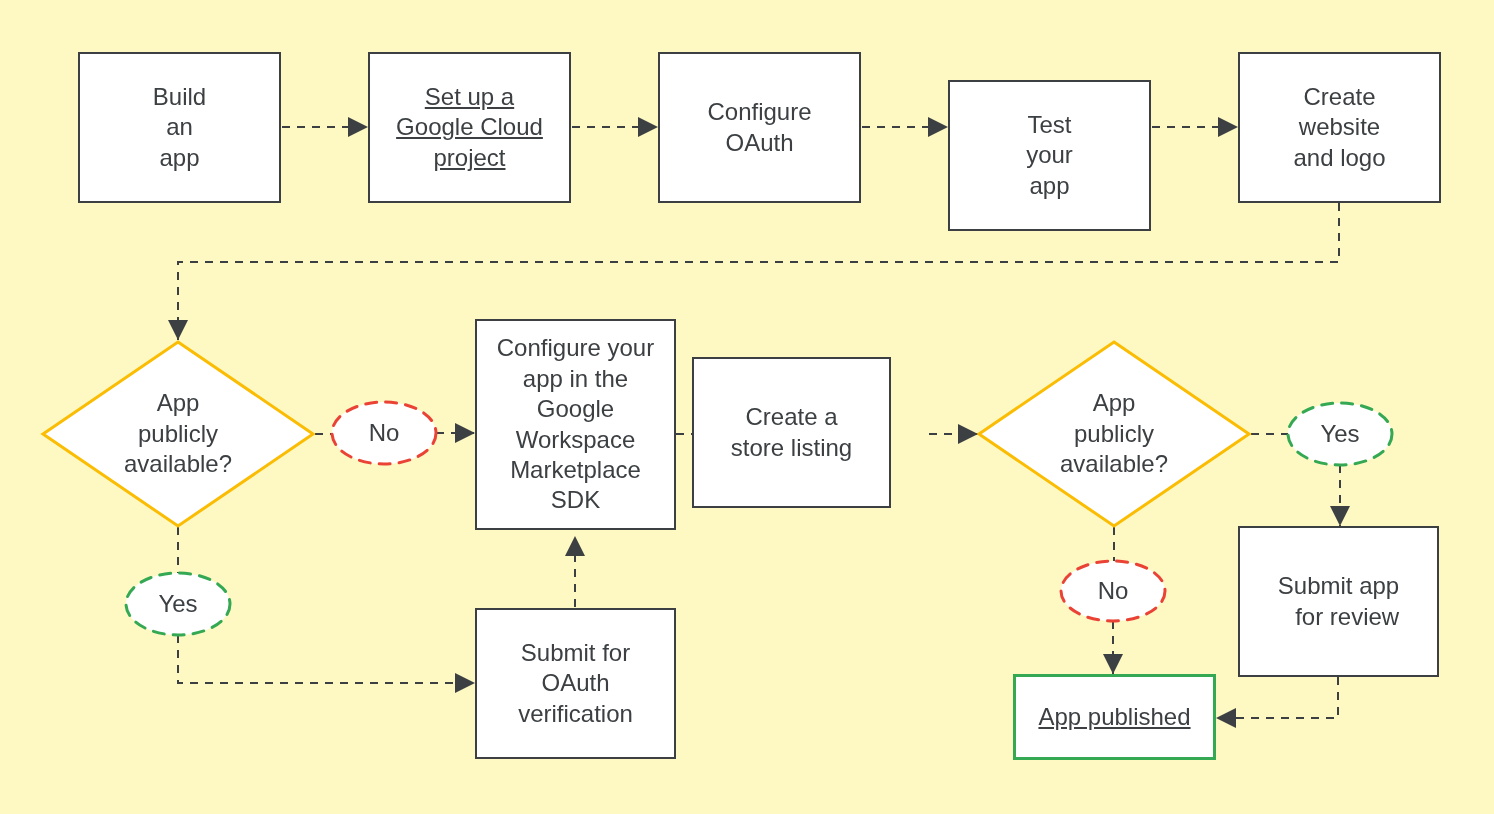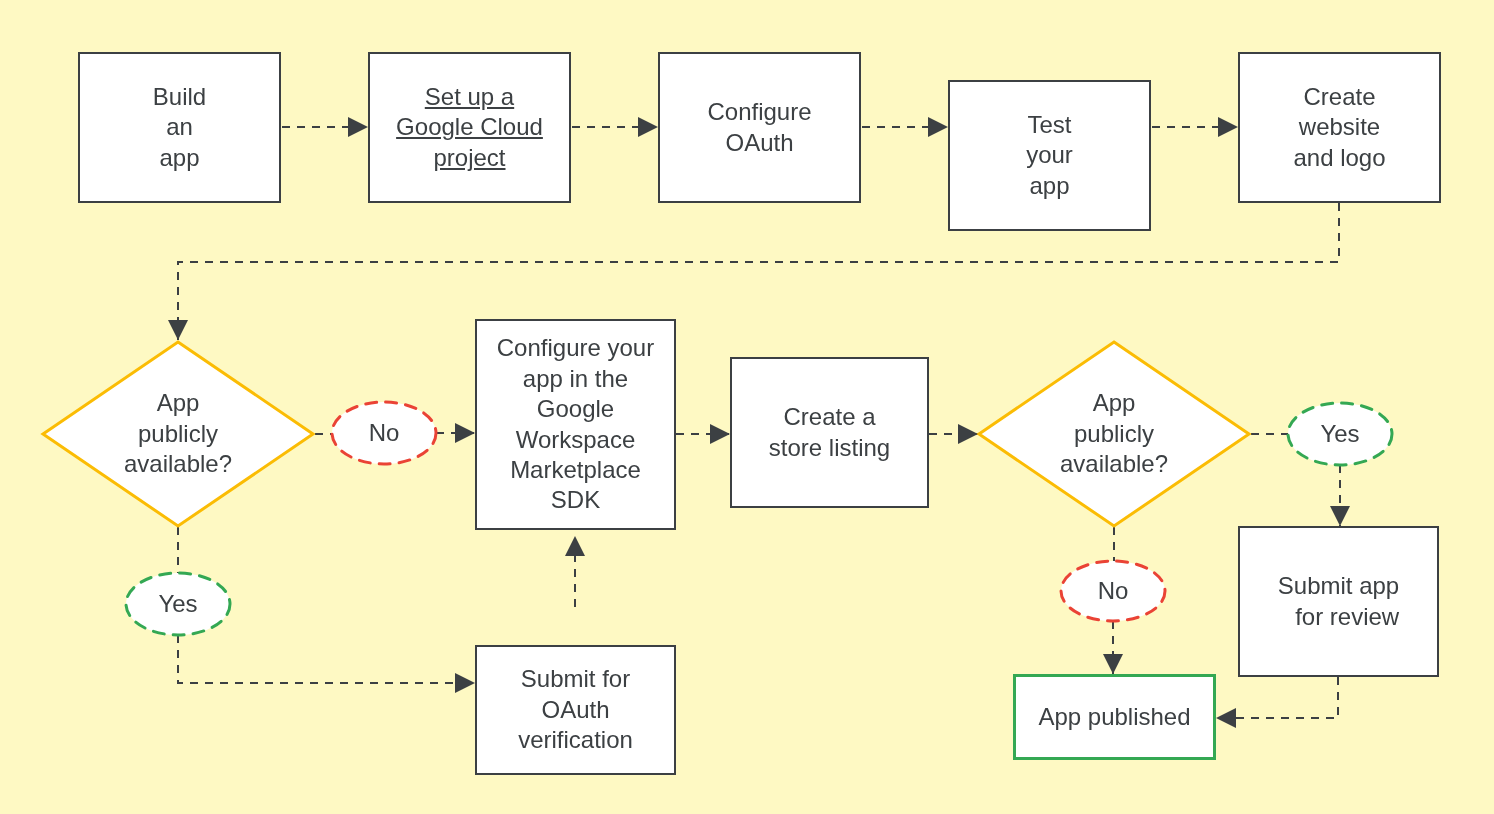--- a/index.html
+++ b/index.html
@@ -121,26 +121,26 @@
 app</div>
   <div class="node" style="left:1238px;top:52px;width:203px;height:151px;">Create
 website
 and logo</div>
   <div class="node" style="left:475px;top:319px;width:201px;height:211px;">Configure your
 app in the
 Google
 Workspace
 Marketplace
 SDK</div>
-  <div class="node" style="left:730px;top:357px;width:199px;height:151px;">Create a
+  <div class="node" style="left:692px;top:357px;width:199px;height:151px;">Create a
 store listing</div>
   <div class="node" style="left:1238px;top:526px;width:201px;height:151px;text-align:right;">Submit app
 for review</div>
-  <div class="node terminal" style="left:1013px;top:674px;width:203px;height:86px;">App published</div>
-  <div class="node" style="left:475px;top:608px;width:201px;height:130px;margin-top:37px;">Submit for
+  <div class="node terminal" style="left:1013px;top:674px;width:203px;height:86px;text-decoration:underline;">App published</div>
+  <div class="node" style="left:475px;top:608px;width:201px;height:151px;">Submit for
 OAuth
 verification</div>
 
   <div class="label" style="left:68px;top:388px;width:220px;height:92px;">App
 publicly
 available?</div>
   <div class="label" style="left:1004px;top:388px;width:220px;height:92px;">App
 publicly
 available?</div>
 

